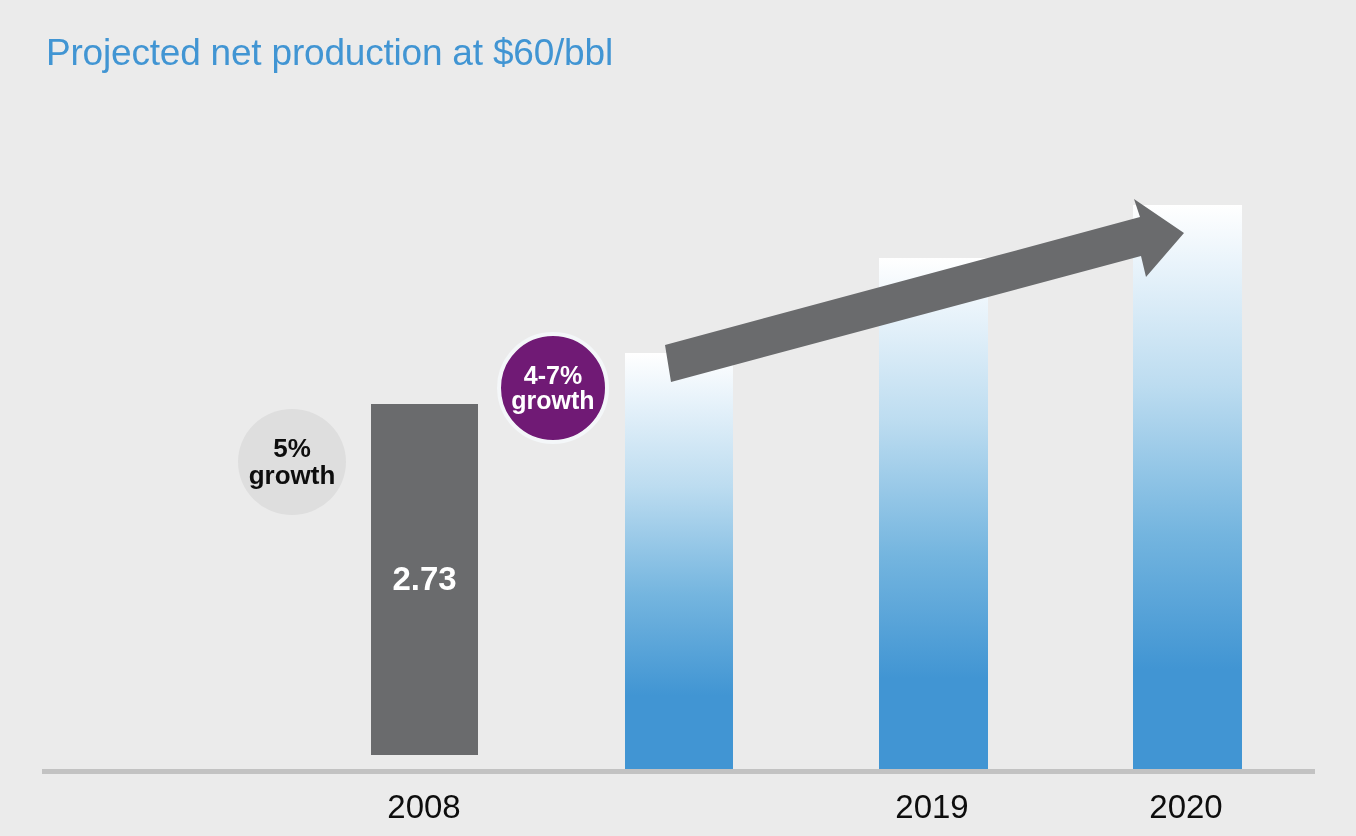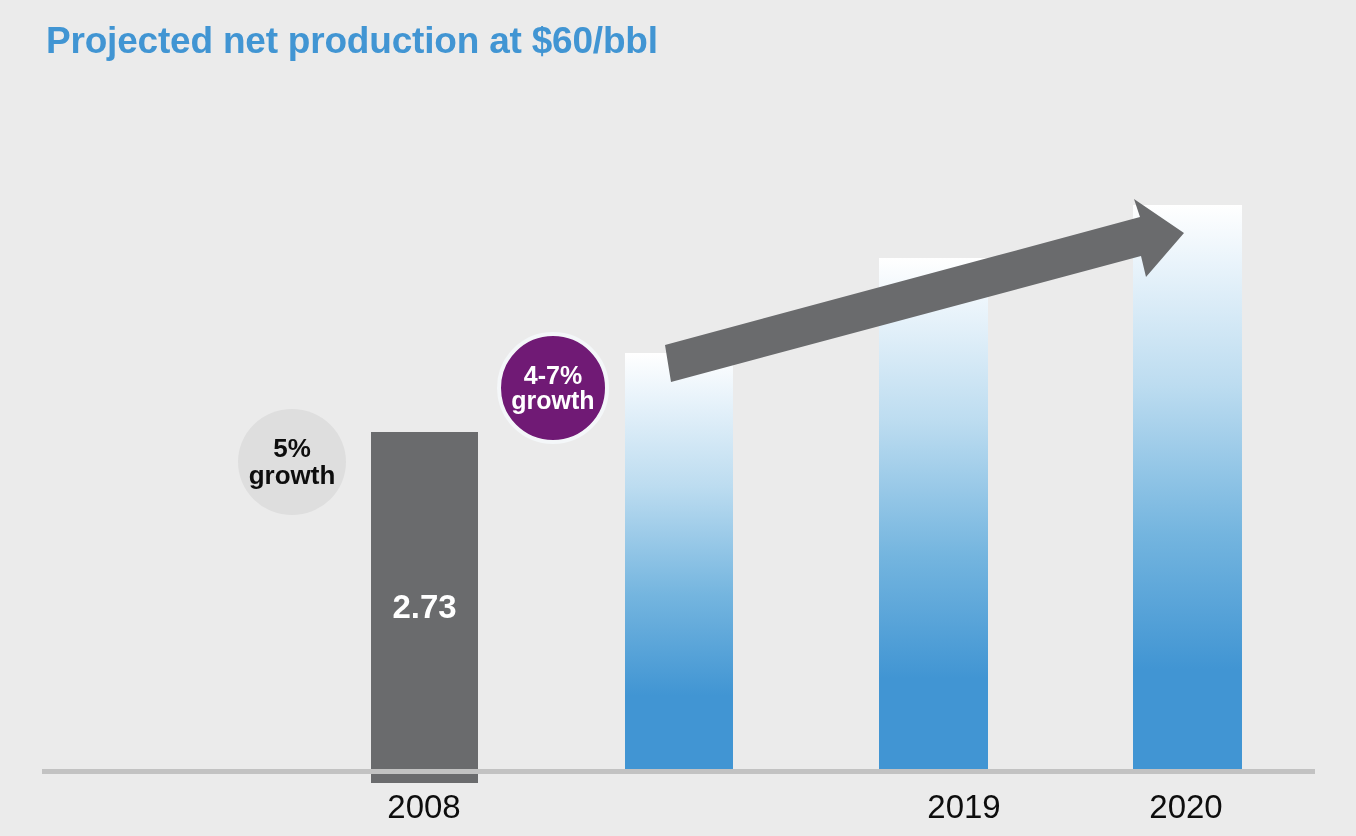--- a/index.html
+++ b/index.html
@@ -17,23 +17,23 @@
     position: relative;
     width: 1356px;
     height: 836px;
     background: #ebebeb;
   }
 
   
   #title {
     position: absolute;
     left: 46px;
-    top: 20px;
+    top: 32px;
     font-size: 37px;
-    font-weight: bold;
+    font-weight: normal;
     color: #4195d3;
     letter-spacing: -0.2px;
     white-space: nowrap;
   }
   #subtitle {
     position: absolute;
     left: 46px;
     top: 72px;
     font-size: 30px;
     font-weight: normal;
@@ -142,21 +142,21 @@
 </style>
 </head>
 <body>
 
 <div id="slide">
 
   <div id="title">Projected net production at $60/bbl</div>
 
   <div id="plot">
 
-    <div class="bar gray" style="left: 371px; width: 107px; top: 432px; height: 351px; bottom: auto;">
+    <div class="bar gray" style="left: 371px; width: 107px; top: 404px; height: 351px; bottom: auto;">
       <span class="bar-value" style="top: 156px;">2.73</span>
     </div>
     <div class="bar blue" style="left: 625px; width: 108px; top: 353px; height: 418px; bottom: auto;">
       
     </div>
     <div class="bar blue" style="left: 879px; width: 109px; top: 258px; height: 513px; bottom: auto;">
       
     </div>
     <div class="bar blue" style="left: 1133px; width: 109px; top: 205px; height: 566px; bottom: auto;">
       
@@ -170,17 +170,17 @@
       <span class="line1">5%</span>
       <span class="line2">growth</span>
     </div>
     <div class="badge" id="badge-blue">
       <span class="line1">4-7%</span>
       <span class="line2">growth</span>
     </div>
 
     <div id="axis-line"></div>
     <div class="axis-label" style="left: 344px;">2008</div>
-    <div class="axis-label" style="left: 884px;">2019</div>
+    <div class="axis-label" style="left: 852px;">2019</div>
     <div class="axis-label" style="left: 1106px;">2020</div>
 
   </div>
 </div>
 
 </body></html>

